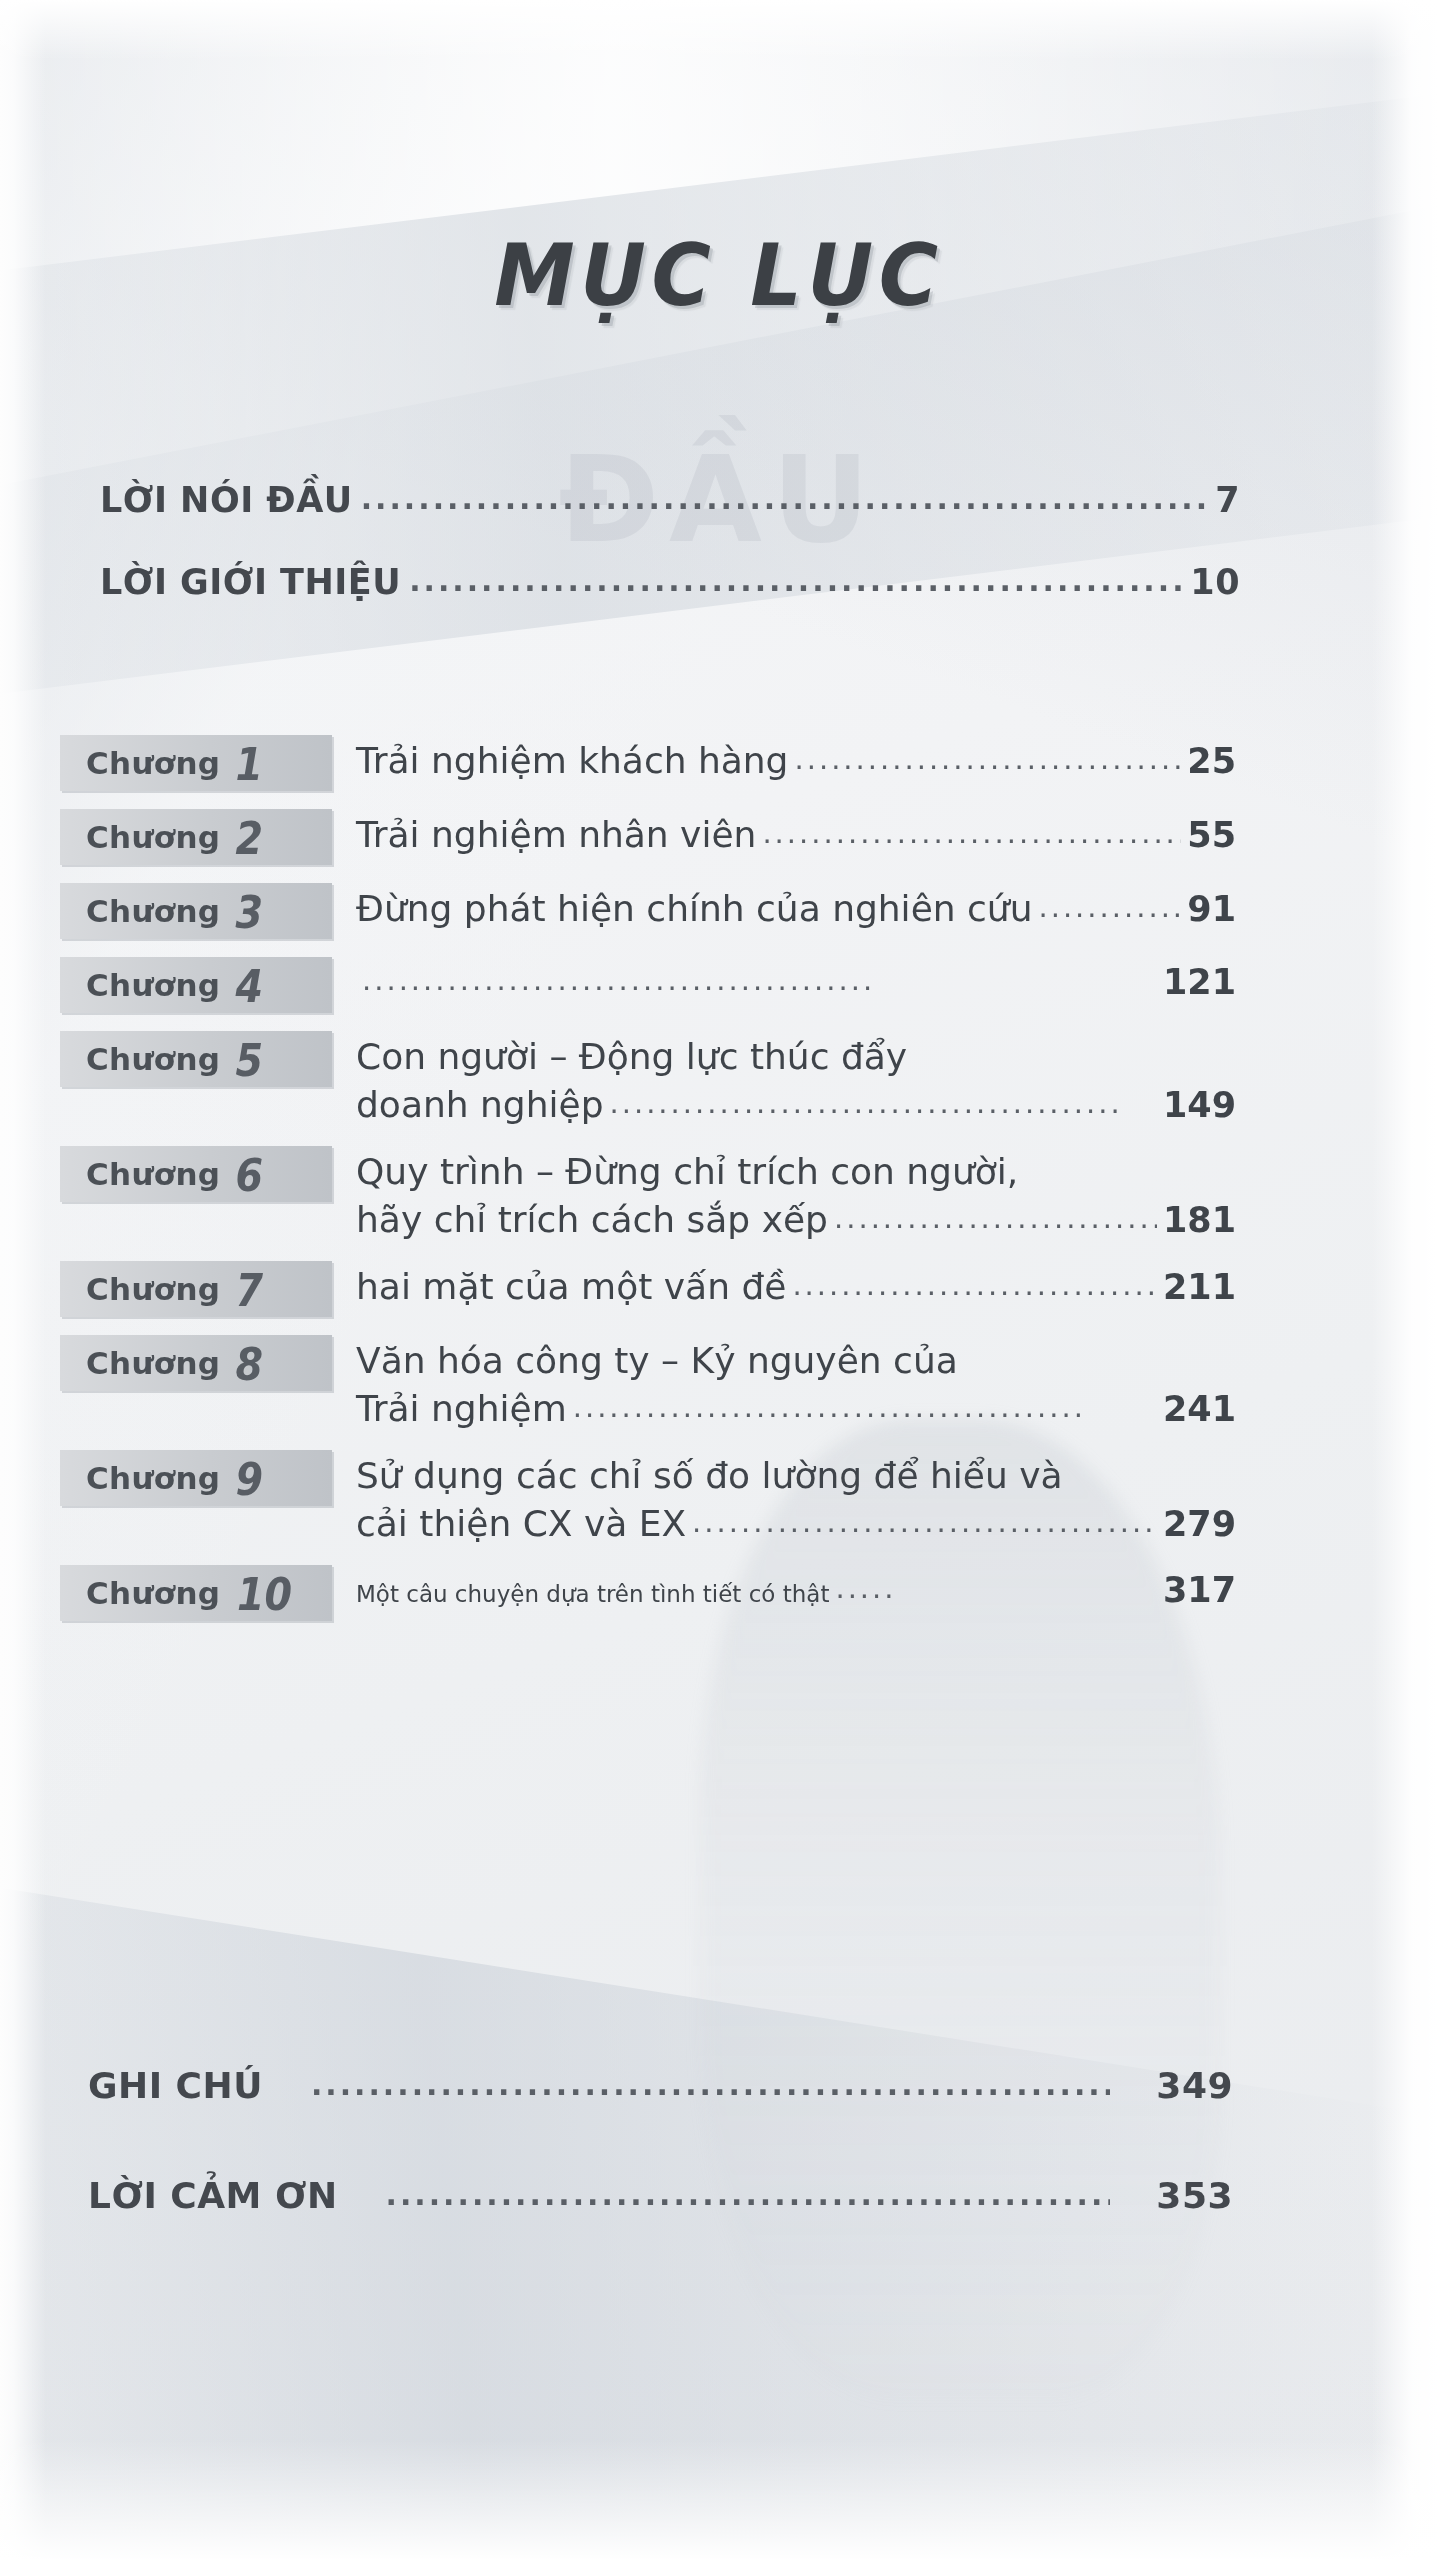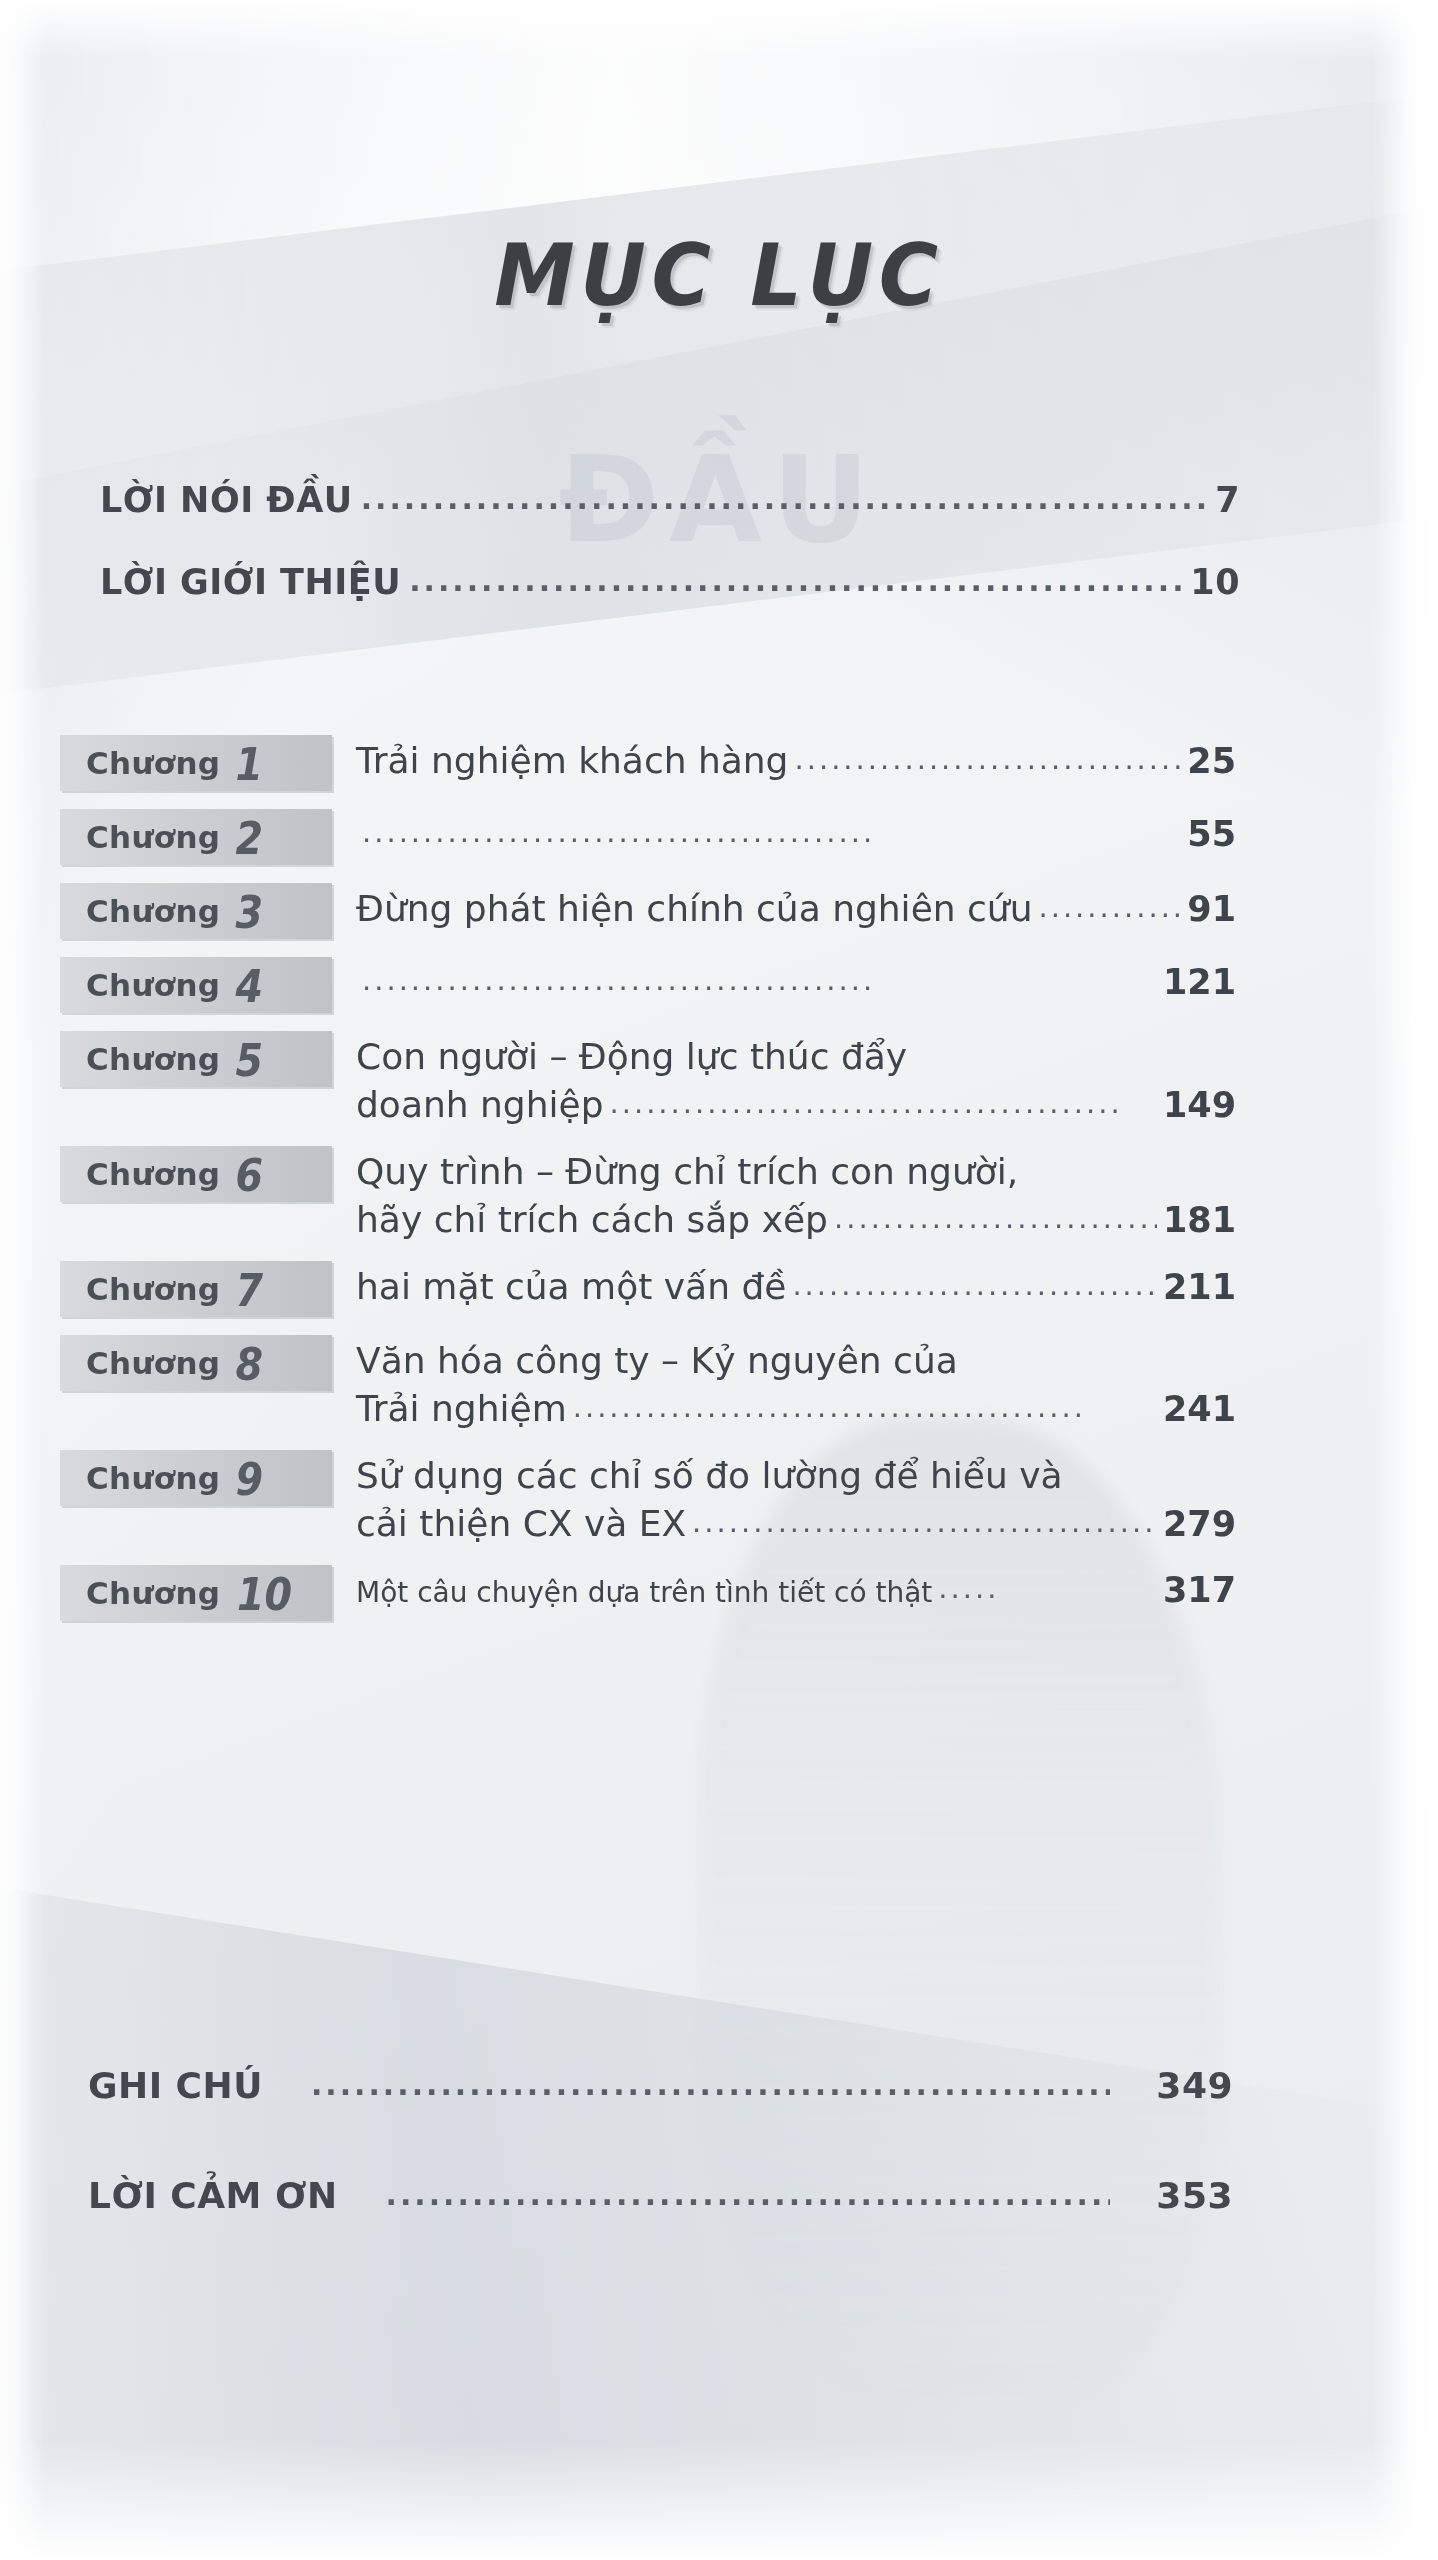--- a/index.html
+++ b/index.html
@@ -291,20 +291,21 @@
         </div>
       </div>
 
       <div class="ch-row">
         <div class="ch-tag">
           <span class="ch-tag-word">Chương</span>
           <span class="ch-tag-num">2</span>
         </div>
         <div class="ch-body">
           <div class="ch-line">
+            <span class="ch-text">Trải nghiệm nhân viên</span>
             <span class="ch-dots">..........................................</span>
             <span class="ch-page">55</span>
           </div>
         </div>
       </div>
 
       <div class="ch-row">
         <div class="ch-tag">
           <span class="ch-tag-word">Chương</span>
           <span class="ch-tag-num">3</span>
@@ -413,21 +414,21 @@
         </div>
       </div>
 
       <div class="ch-row">
         <div class="ch-tag">
           <span class="ch-tag-word">Chương</span>
           <span class="ch-tag-num">10</span>
         </div>
         <div class="ch-body">
           <div class="ch-line">
-            <span class="ch-text" style="font-size:28px;">Một câu chuyện dựa trên tình tiết có thật</span>
+            <span class="ch-text" style="font-size:23px;">Một câu chuyện dựa trên tình tiết có thật</span>
             <span class="ch-dots">.....</span>
             <span class="ch-page">317</span>
           </div>
         </div>
       </div>
 
     </div>
 
     <div class="bm-row" style="top:2065px;">
       <span class="fm-label">GHI CHÚ</span>

